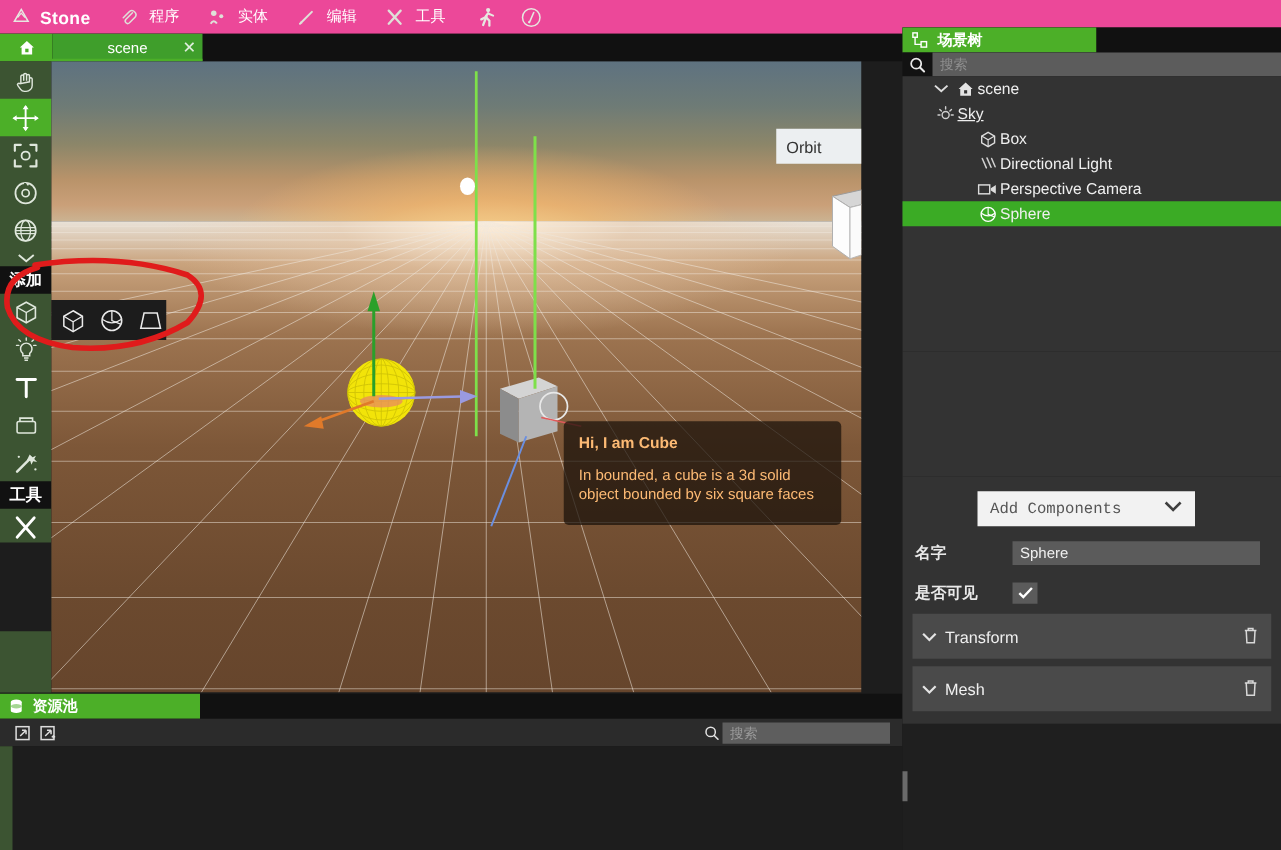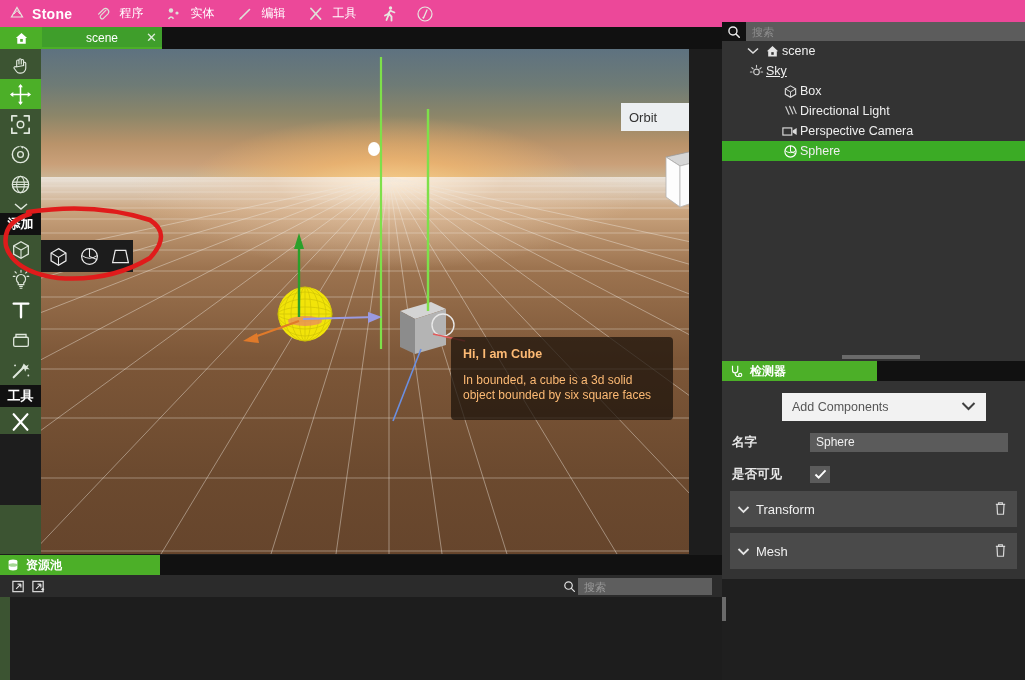--- a/index.html
+++ b/index.html
@@ -159,22 +159,22 @@
   .tw { width:18px; display:flex; align-items:center; justify-content:center; color:#dcdcdc; }
   .ti { width:20px; display:flex; align-items:center; justify-content:center; color:#e0e0e0; }
   .tree-scroll-h { position:absolute; left:95px; bottom:-8px; width:98px; height:5px; background:#5a5a5a; }
 
   .tree-gap { height:100px; background:#333333; position:relative; }
 
   
   .insp-hdr { position:relative; height:20px; background:#111111; }
   .insp-body { background:#333333; position:relative; padding-top:12px; height:auto; }
   .addcomp {
-    margin: 0 0 0 60px; width: 204px; height: 28px; background:#f2f2f2;
-    display:flex; align-items:center; color:#555; font-size:12.5px; padding-left:10px; position:relative;
+    margin: 0 0 0 60px; width: 174px; height: 28px; background:#f2f2f2;
+    display:flex; align-items:center; color:#555; font-size:12.5px; padding-left:10px; position:relative;font-family:Liberation Mono, monospace;
   }
   .addcomp .chev { position:absolute; right:10px; top:7px; color:#444; }
   .frow { display:flex; align-items:center; height:26px; margin-top:8px; }
   .frow .flabel { width:88px; padding-left:10px; color:#e9e9e9; font-size:12.5px; font-weight:bold; }
   .fname-input {
     width:198px; height:19px; background:#5b5b5b; border:none; outline:none;
     color:#f0f0f0; font-size:12px; padding-left:6px; font-family:"Liberation Sans", sans-serif;
   }
   .fcheck { width:20px; height:17px; background:#5b5b5b; display:flex; align-items:center; justify-content:center; color:#fff; font-size:12px; }
   .comp-card {
@@ -528,20 +528,32 @@
           <path d="M10.3 10.3 L14 14" stroke="#e0e0e0" stroke-width="1.6" stroke-linecap="round"></path>
         </svg>
     </span>
     <input class="rp-search-input" type="text" placeholder="搜索" style="">
   </div>
   <div class="respool-body"></div>
   <div class="left-edge"></div>
 
   <div class="rightcol">
 
+    <div class="panel-hdr">
+      <div class="tabchip">
+        <span class="p-ico">
+          <svg width="14" height="14" viewBox="0 0 16 16">
+              <rect x="1.5" y="1.5" width="4" height="4" fill="none" stroke="#fff" stroke-width="1.3"></rect>
+              <rect x="9" y="9.5" width="5" height="5" fill="none" stroke="#fff" stroke-width="1.3"></rect>
+              <path d="M3.5 5.5 L3.5 12 L9 12" fill="none" stroke="#fff" stroke-width="1.3"></path>
+            </svg>
+        </span>
+        <span>场景树</span>
+      </div>
+    </div>
 
     <div class="tree-search">
       <span class="s-ico">
         <svg width="14" height="14" viewBox="0 0 16 16">
             <circle cx="6.8" cy="6.8" r="4.6" fill="none" stroke="#eaeaea" stroke-width="1.6"></circle>
             <path d="M10.3 10.3 L14 14" stroke="#eaeaea" stroke-width="1.8" stroke-linecap="round"></path>
           </svg>
       </span>
       <input type="text" placeholder="搜索" style="">
     </div>
@@ -615,33 +627,20 @@
       </div>
 
       <div style="height:75px;"></div>
       <div class="tree-scroll-h"></div>
     </div>
 
     <div class="tree-gap">
       <div class="right-vscroll"></div>
     </div>
 
-    <div class="insp-hdr">
-      <div class="tabchip" style="position:absolute;left:0;top:0;width:155px;height:20px;background:#4caf28;display:flex;align-items:center;color:#fff;font-size:12px;font-weight:bold;">
-        <span class="p-ico" style="width:28px;display:flex;align-items:center;justify-content:center;">
-          <svg width="14" height="14" viewBox="0 0 16 16">
-              <path d="M4 2 L4 7 a3 3 0 0 0 6 0 L10 2" fill="none" stroke="#fff" stroke-width="1.3"></path>
-              <path d="M7 10 L7 11.5 a3 3 0 0 0 5 2" fill="none" stroke="#fff" stroke-width="1.3"></path>
-              <circle cx="12.8" cy="12.5" r="1.8" fill="none" stroke="#fff" stroke-width="1.3"></circle>
-            </svg>
-        </span>
-        <span>检测器</span>
-      </div>
-      <div class="insp-scroll-h"></div>
-    </div>
 
     <div class="insp-body">
       <div class="addcomp">
         <span>Add Components</span>
         <span class="chev">
           <svg width="15" height="10" viewBox="0 0 15 10">
               <path d="M1.5 2 L7.5 8 L13.5 2" fill="none" stroke="#3f3f3f" stroke-width="2"></path>
             </svg>
         </span>
       </div>

